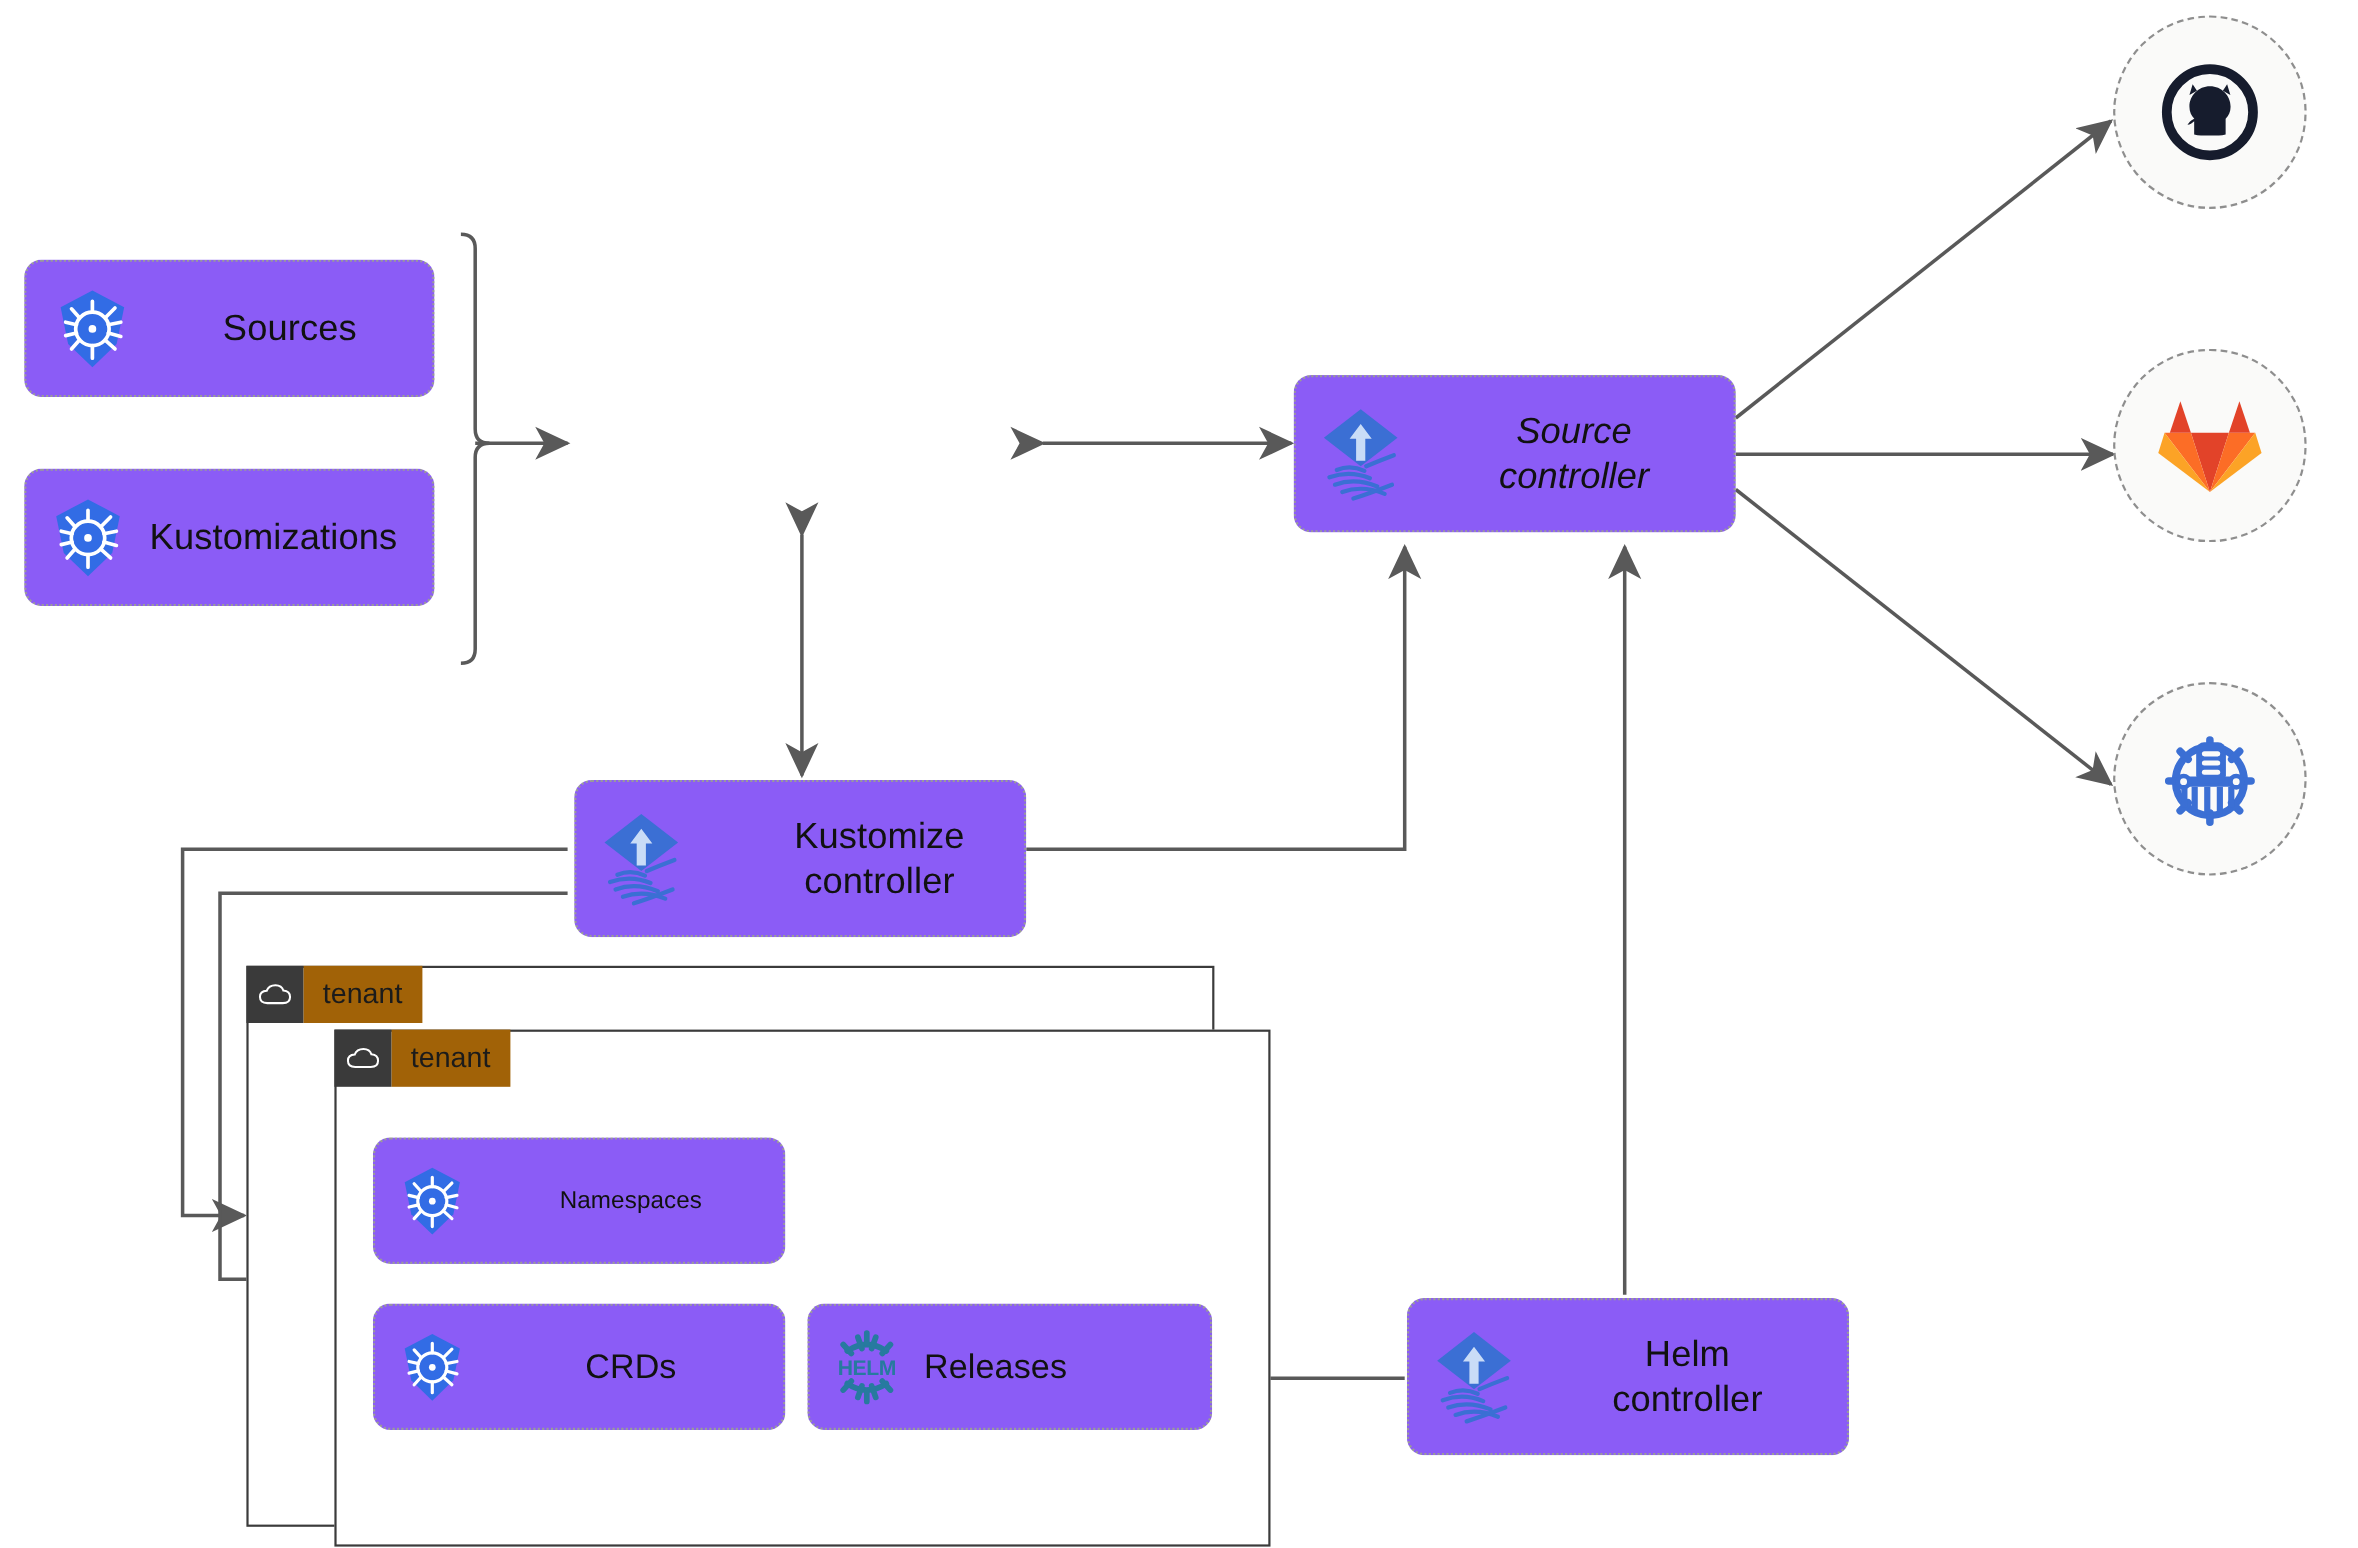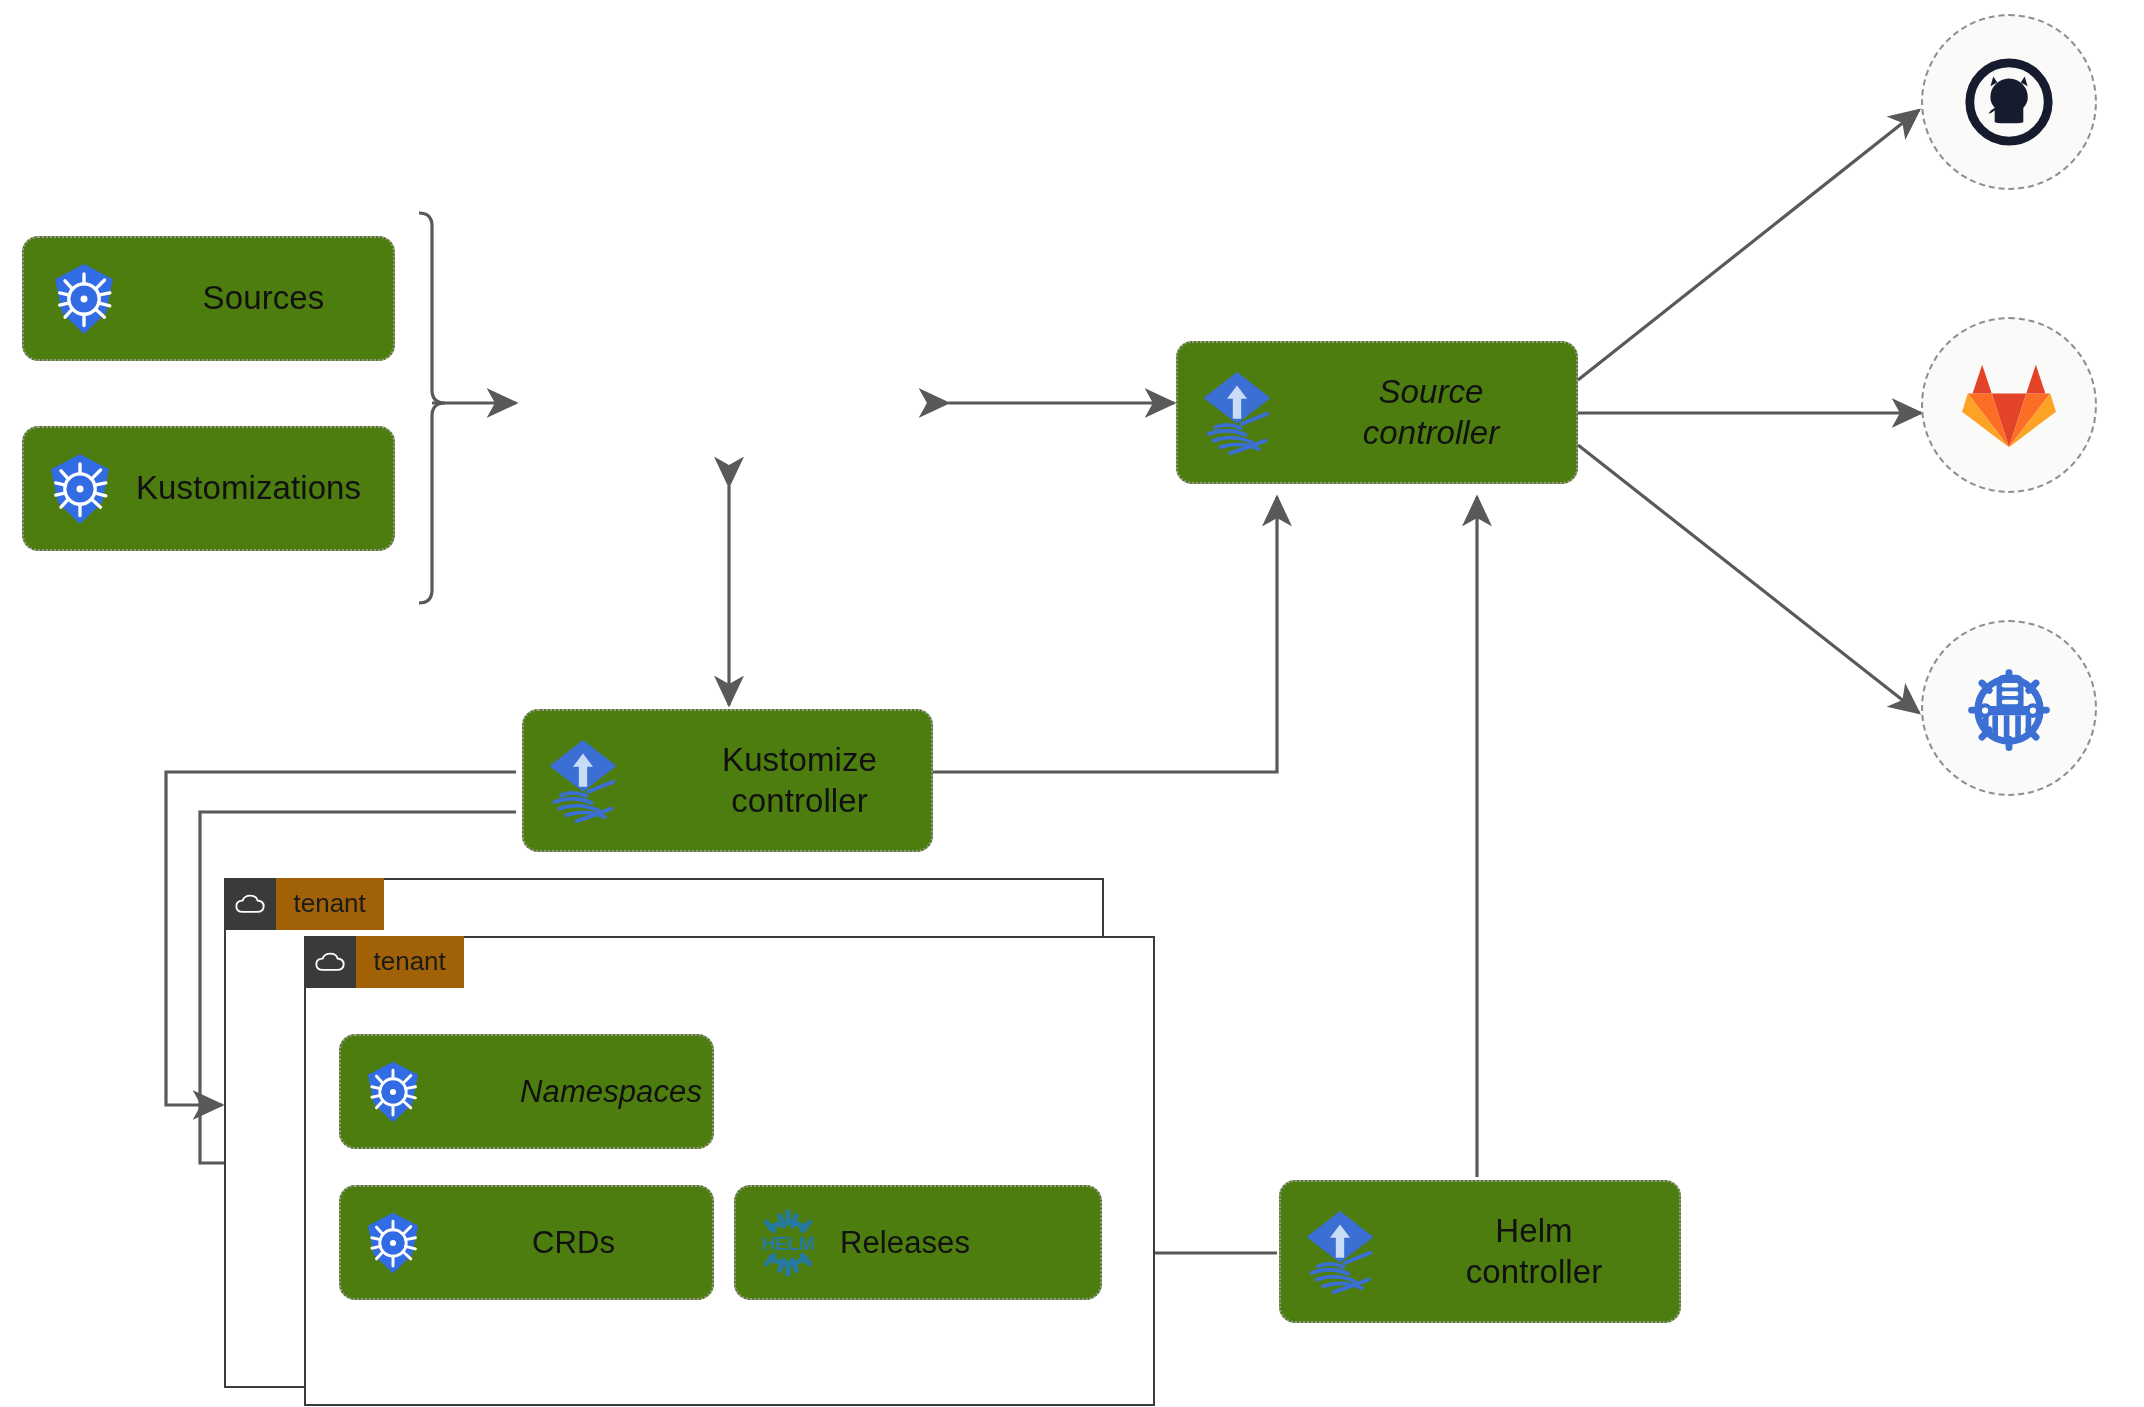--- a/index.html
+++ b/index.html
@@ -9,21 +9,21 @@
     width:2144px;height:1407px;position:relative;overflow:hidden;
   }
   #stage{position:absolute;left:0;top:0;width:2144px;height:1407px;}
 
   
   #edges{position:absolute;left:0;top:0;width:2144px;height:1407px;z-index:1;}
 
   
   .node{
     position:absolute;
-    background:#4d7c0f;
+    background:#8b5cf6;
     border:2.5px dotted #9a9a9a;
     border-radius:16px;
     box-sizing:border-box;
     display:flex;align-items:center;
     z-index:3;
   }
   .node .glyph{flex:0 0 auto;display:flex;align-items:center;justify-content:center;}
   .node .lbl{
     flex:1 1 auto;text-align:center;color:#111;
     font-size:33px;line-height:1.22;letter-spacing:.1px;
@@ -274,21 +274,21 @@
           <circle cx="50" cy="50" r="20"></circle>
           <circle cx="50" cy="50" r="4.6" fill="#fff" stroke="none"></circle>
           <path d="M50 17 L50 30 M50 70 L50 85"></path>
           <path d="M18 42 L31 45 M69 55 L84 59"></path>
           <path d="M25 74 L34 64 M66 36 L77 25"></path>
           <path d="M25 26 L34 36 M66 64 L77 74"></path>
           <path d="M18 58 L31 55 M69 45 L84 42"></path>
         </g>
       </svg>
     </span>
-    <span class="lbl" style="text-align:right;padding-left:0;font-size:31px;font-style:italic;">Namespaces</span>
+    <span class="lbl" style="text-align:center;padding-left:0;font-size:22px;">Namespaces</span>
   </div>
 
 
   <div class="node" style="left:339px;top:1185px;width:375px;height:115px;">
     <span class="glyph" style="width:104px;">
       <svg width="66" height="68" viewBox="0 0 100 100">
         <path d="M50 4 L88 24 L79 68 L50 96 L21 68 L12 24 Z" fill="#326ce5"></path>
         <g stroke="#fff" stroke-width="4.4" fill="none" stroke-linecap="round">
           <circle cx="50" cy="50" r="20"></circle>
           <circle cx="50" cy="50" r="4.6" fill="#fff" stroke="none"></circle>

